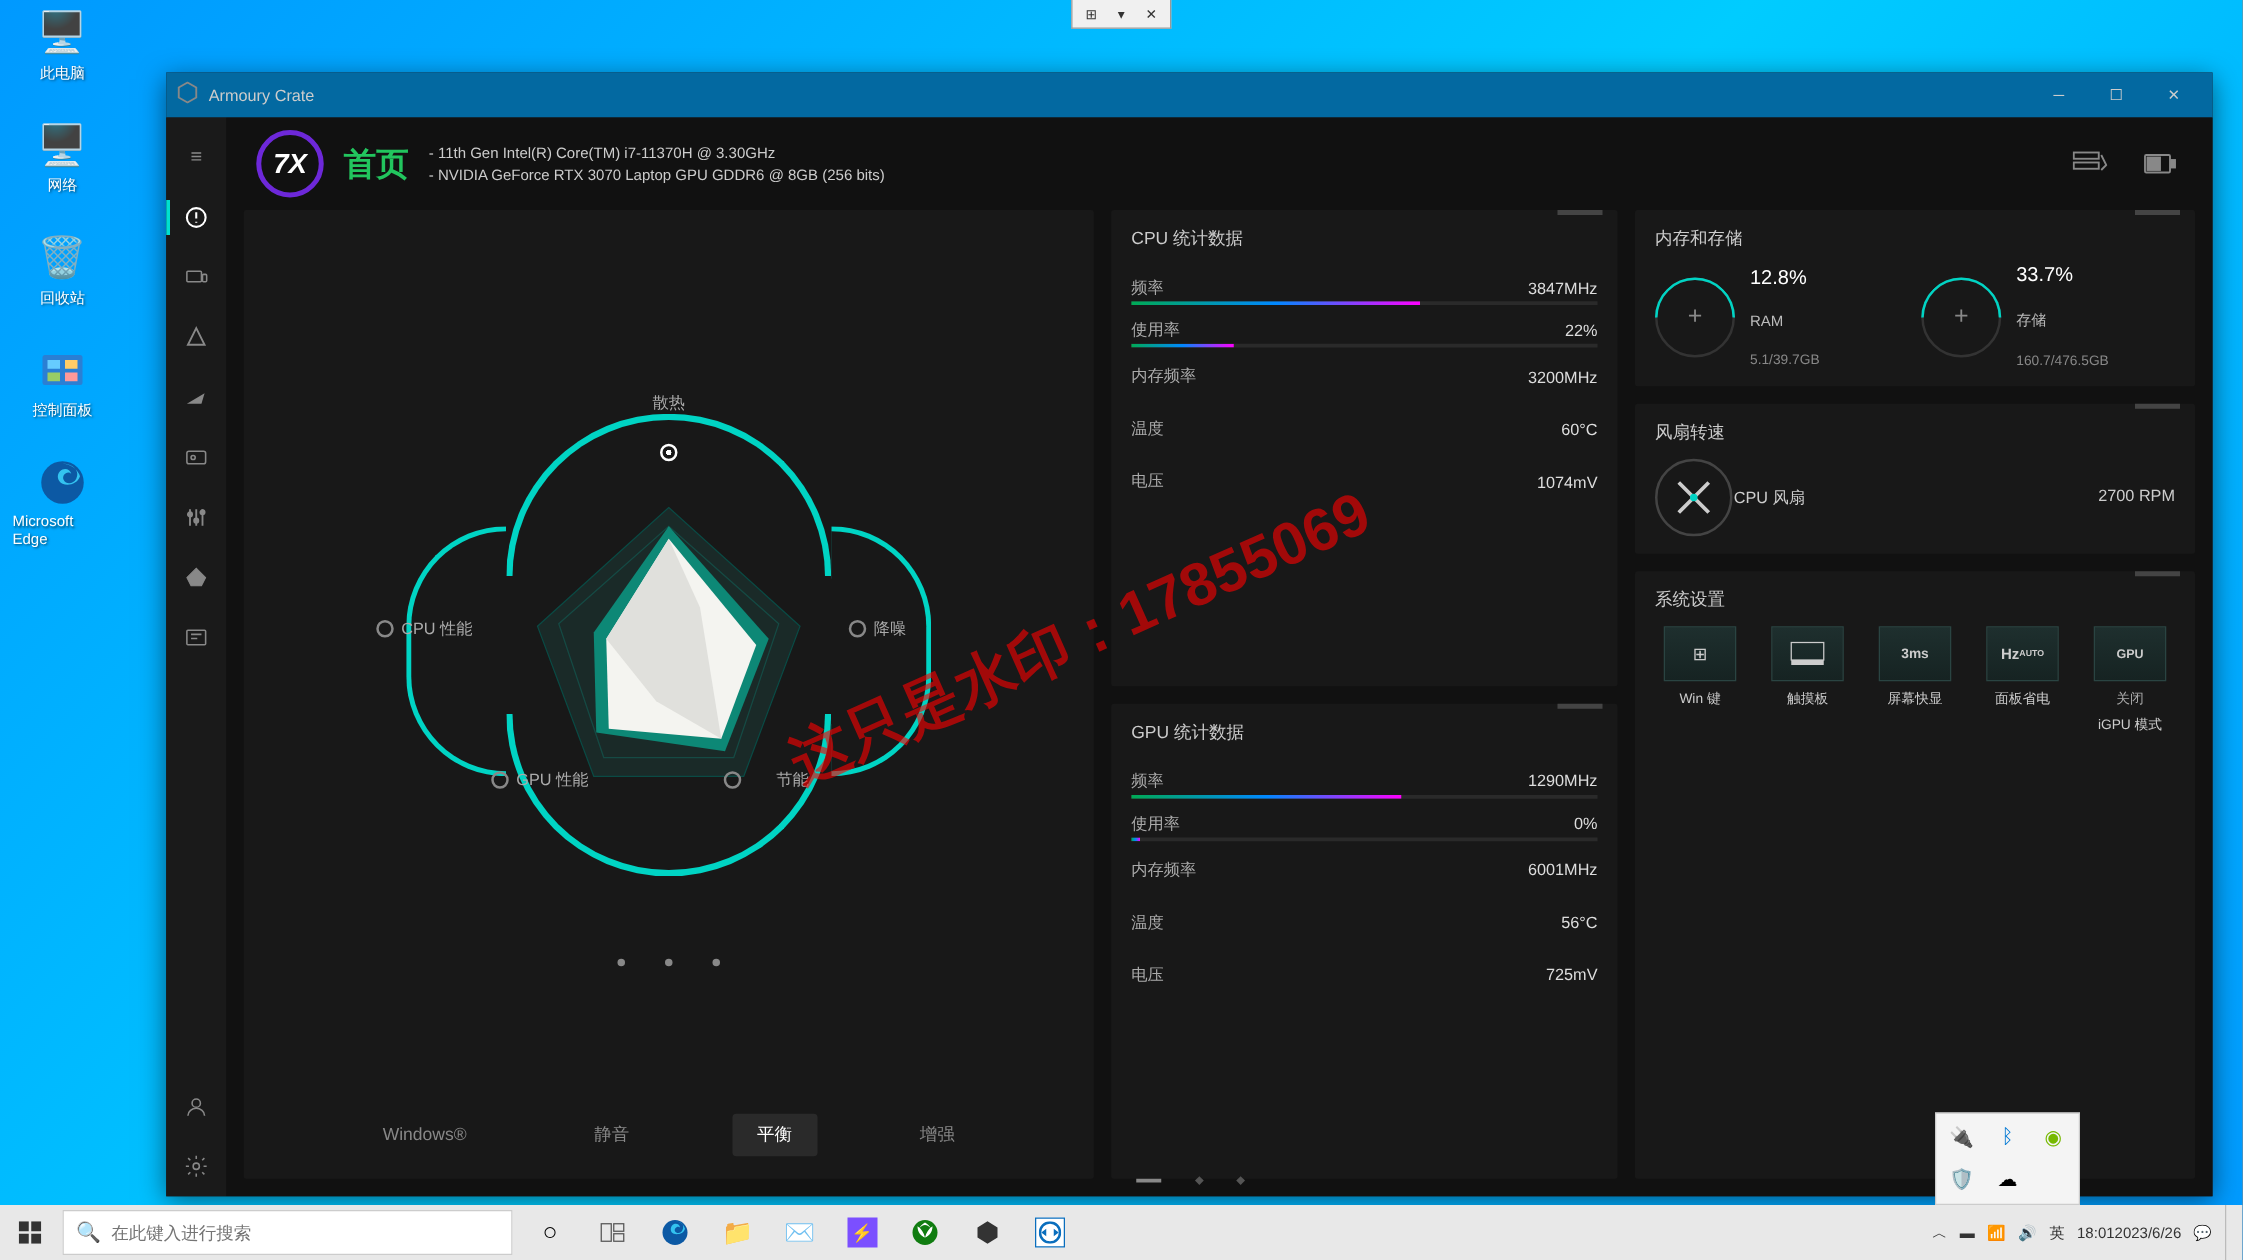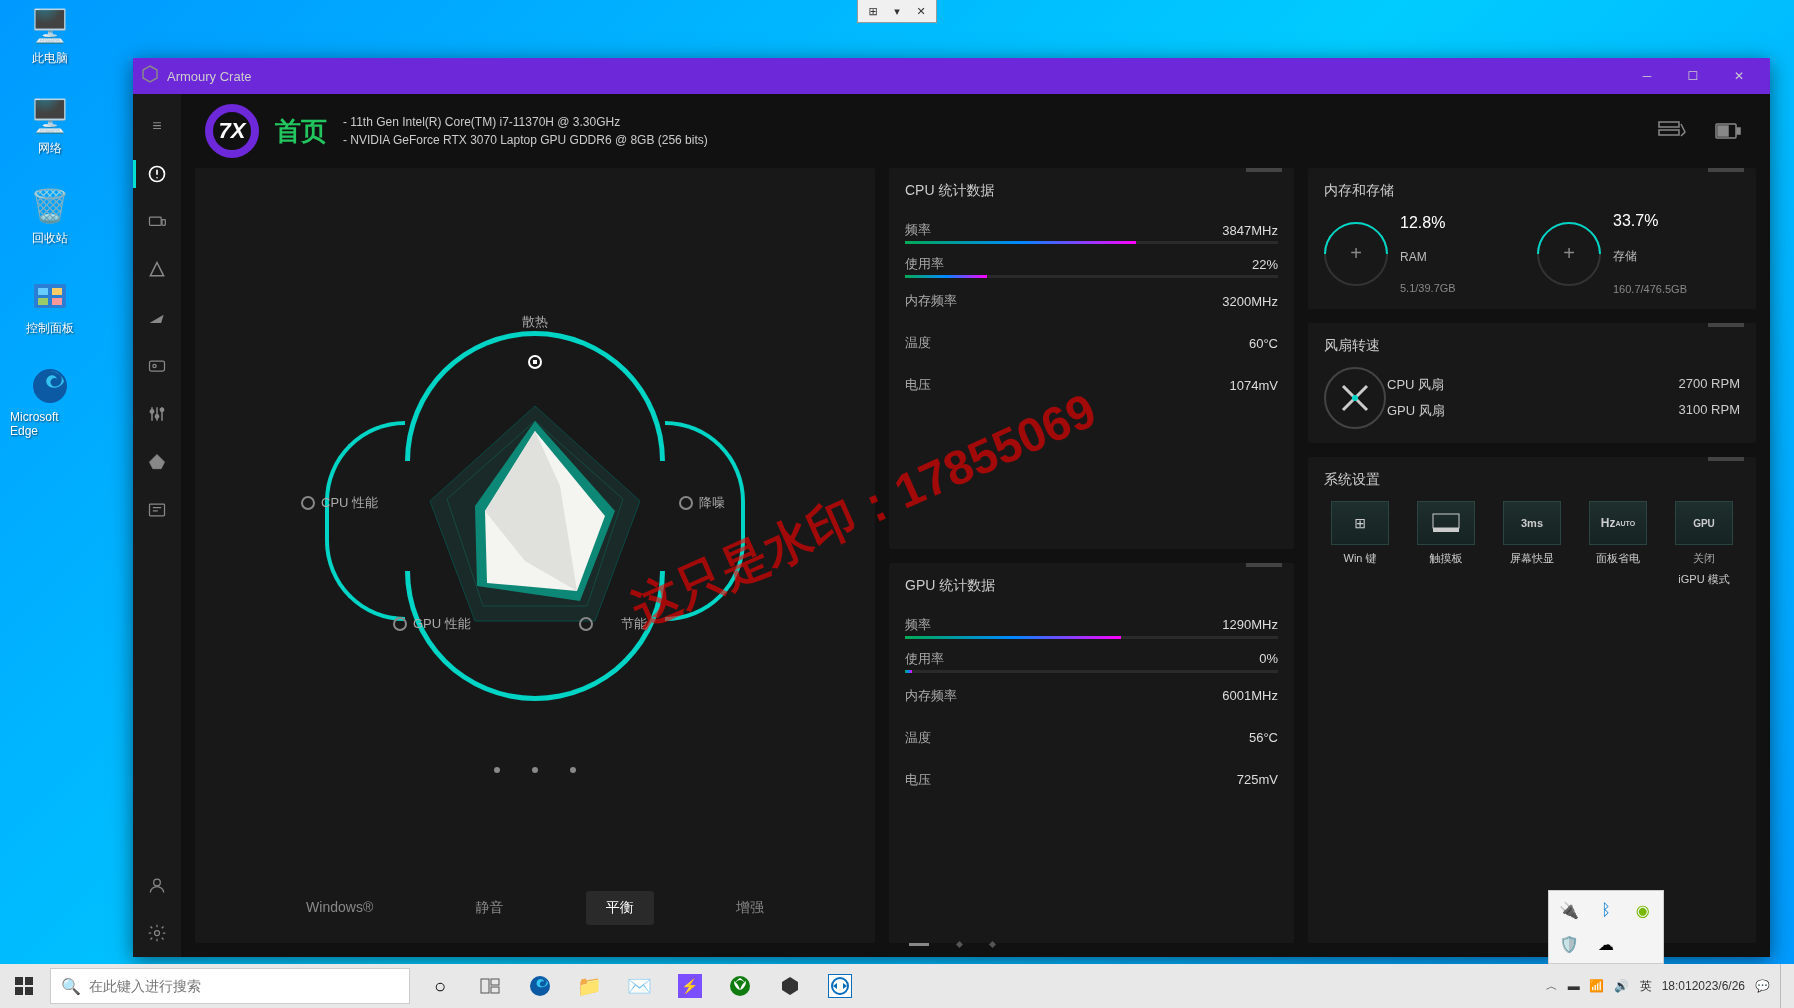--- a/index.html
+++ b/index.html
@@ -10,40 +10,40 @@
 .desktop-icon { display: flex; flex-direction: column; align-items: center; margin-bottom: 28px; cursor: pointer; }
 .desktop-icon-img { width: 42px; height: 42px; display: flex; align-items: center; justify-content: center; font-size: 32px; }
 .desktop-icon-label { color: white; font-size: 12px; text-align: left; margin-top: 3px; text-shadow: 1px 1px 2px rgba(0,0,0,0.6); }
 
 
 .snip-tool { position: absolute; top: 0; left: 50%; transform: translateX(-50%); background: #f0f0f0; border: 1px solid #999; border-top: none; display: flex; align-items: center; padding: 2px 6px; gap: 6px; z-index: 200; }
 .snip-btn { width: 18px; height: 18px; display: flex; align-items: center; justify-content: center; font-size: 11px; color: #333; cursor: pointer; }
 
 
 .app-window { position: absolute; left: 133px; top: 58px; width: 1637px; height: 899px; background: #1a1a1a; display: flex; flex-direction: column; box-shadow: 0 4px 20px rgba(0,0,0,0.5); }
-.titlebar { height: 36px; background: #6d28d9; display: flex; align-items: center; padding: 0 8px; justify-content: space-between; }
+.titlebar { height: 36px; background: #0369a1; display: flex; align-items: center; padding: 0 8px; justify-content: space-between; }
 .titlebar-left { display: flex; align-items: center; gap: 8px; }
 .titlebar-title { color: #ccc; font-size: 13px; }
 .titlebar-controls { display: flex; }
 .tb-ctrl { width: 46px; height: 32px; display: flex; align-items: center; justify-content: center; color: #ccc; cursor: pointer; font-size: 12px; }
 
 .app-body { flex: 1; display: flex; }
 
 
 .sidebar { width: 48px; background: #1a1a1a; display: flex; flex-direction: column; padding-top: 8px; }
 .sidebar-item { width: 48px; height: 48px; display: flex; align-items: center; justify-content: center; color: #888; cursor: pointer; position: relative; }
 .sidebar-item.active { color: #fff; }
 .sidebar-item.active::before { content: ''; position: absolute; left: 0; top: 10px; bottom: 10px; width: 3px; background: #00e0d0; }
 .sidebar-spacer { flex: 1; }
 
 
 .main-content { flex: 1; display: flex; flex-direction: column; background: #111; }
 
 .header-row { display: flex; align-items: center; padding: 10px 24px; gap: 16px; }
-.logo-circle { width: 54px; height: 54px; border: 8px solid #6d28d9; border-radius: 50%; display: flex; align-items: center; justify-content: center; color: #fff; font-size: 22px; font-weight: bold; font-style: italic; }
+.logo-circle { width: 54px; height: 54px; border: 4px solid #6d28d9; border-radius: 50%; display: flex; align-items: center; justify-content: center; color: #fff; font-size: 22px; font-weight: bold; font-style: italic; }
 .page-title { color: #22c55e; font-size: 26px; font-weight: bold; font-family: Liberation Mono, monospace; }
 .spec-lines { color: #ccc; font-size: 12px; line-height: 1.5; }
 .spec-lines div::before { content: "- "; }
 .header-right { margin-left: auto; display: flex; gap: 20px; }
 .header-icon { width: 36px; height: 36px; color: #888; display: flex; align-items: center; justify-content: center; cursor: pointer; }
 
 .content-grid { flex: 1; display: flex; gap: 14px; padding: 0 14px 14px 14px; }
 .left-col { width: 680px; background: #181818; border-radius: 2px; position: relative; display: flex; flex-direction: column; }
 
 .radar-area { flex: 1; position: relative; display: flex; align-items: center; justify-content: center; }
@@ -424,24 +424,20 @@
                         <path d="M20 20L8 8M20 20L32 8M20 20L8 32M20 20L32 32"></path>
                       </g>
                       <circle cx="20" cy="20" r="3" fill="#00d4c4"></circle>
                     </svg>
                   </div>
                 <div class="fan-stats">
                   <div class="fan-row">
                       <span>CPU 风扇</span>
                       <span>2700 RPM</span>
                     </div>
-                  <div class="fan-row">
-                      <span>GPU 风扇</span>
-                      <span>3100 RPM</span>
-                    </div>
                 </div>
               </div>
             </div>
 
             <div class="panel" style="flex:1">
               <div class="panel-notch"></div>
               <div class="panel-title">系统设置</div>
               <div class="sys-grid">
                 <div class="sys-item">
                     <div class="sys-icon">⊞</div>

